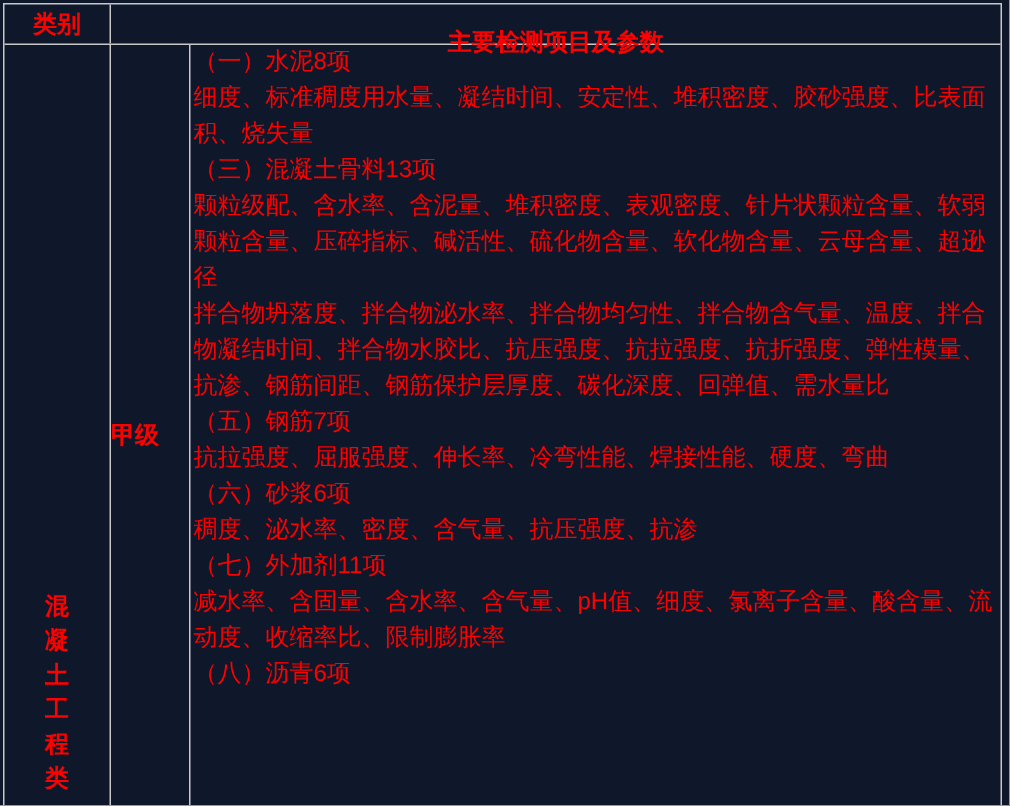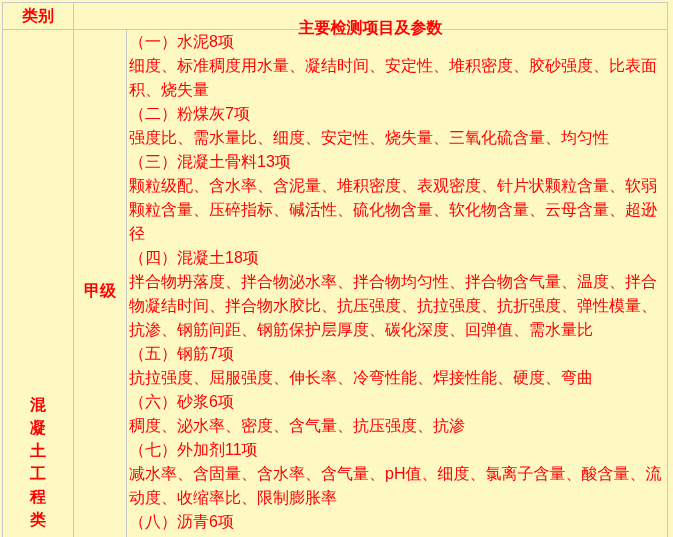--- a/index.html
+++ b/index.html
@@ -4,21 +4,21 @@
 <style>
   html, body {
     margin: 0;
     padding: 0;
     background: #ffffff;
   }
   .page {
     position: relative;
     width: 673px;
     height: 537px;
-    background: #fef9c3;
+    background: #0f172a;
     overflow: hidden;
     font-family: "Liberation Sans", sans-serif;
     color: #ff0000;
     font-size: 16px;
   }
   .tbl {
     position: absolute;
     left: 2px;
     top: 2px;
     width: 666px;
@@ -70,21 +70,21 @@
   .col-grade {
     width: 52px;
     border-right: 1px solid #c8c8c8;
     position: relative;
   }
   .grade-label {
     position: absolute;
     top: 249px;
     left: 0;
     width: 100%;
-    text-align: center;
+    text-align: left;
     font-weight: bold;
     line-height: 24px;
   }
   .col-items {
     flex: 1;
     padding: 0 2px;
     overflow: hidden;
   }
   .item-heading {
     font-weight: normal;
@@ -115,32 +115,27 @@
       <div class="col-grade">
         <div class="grade-label">甲级</div>
       </div>
       <div class="col-items">
         <div id="items-container">
   <div class="item">
     <div class="item-heading">（一）水泥8项</div>
     <div class="item-params">细度、标准稠度用水量、凝结时间、安定性、堆积密度、胶砂强度、比表面积、烧失量</div>
   </div>
 
-  <div class="item">
-    <div class="item-heading">（二）粉煤灰7项</div>
-    <div class="item-params">强度比、需水量比、细度、安定性、烧失量、三氧化硫含量、均匀性</div>
-  </div>
 
   <div class="item">
     <div class="item-heading">（三）混凝土骨料13项</div>
     <div class="item-params">颗粒级配、含水率、含泥量、堆积密度、表观密度、针片状颗粒含量、软弱颗粒含量、压碎指标、碱活性、硫化物含量、软化物含量、云母含量、超逊径</div>
   </div>
 
   <div class="item">
-    <div class="item-heading">（四）混凝土18项</div>
     <div class="item-params">拌合物坍落度、拌合物泌水率、拌合物均匀性、拌合物含气量、温度、拌合物凝结时间、拌合物水胶比、抗压强度、抗拉强度、抗折强度、弹性模量、抗渗、钢筋间距、钢筋保护层厚度、碳化深度、回弹值、需水量比</div>
   </div>
 
   <div class="item">
     <div class="item-heading">（五）钢筋7项</div>
     <div class="item-params">抗拉强度、屈服强度、伸长率、冷弯性能、焊接性能、硬度、弯曲</div>
   </div>
 
   <div class="item">
     <div class="item-heading">（六）砂浆6项</div>

